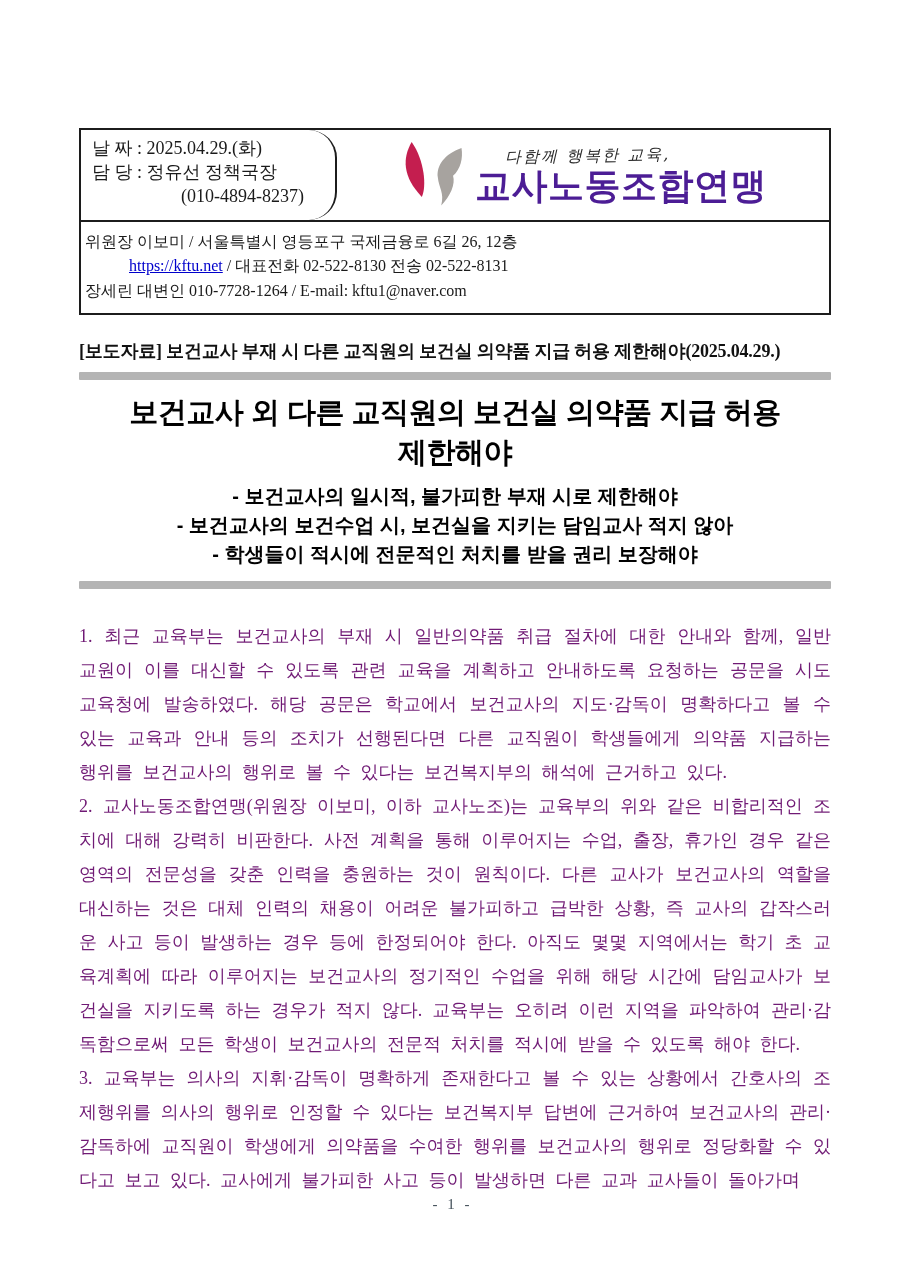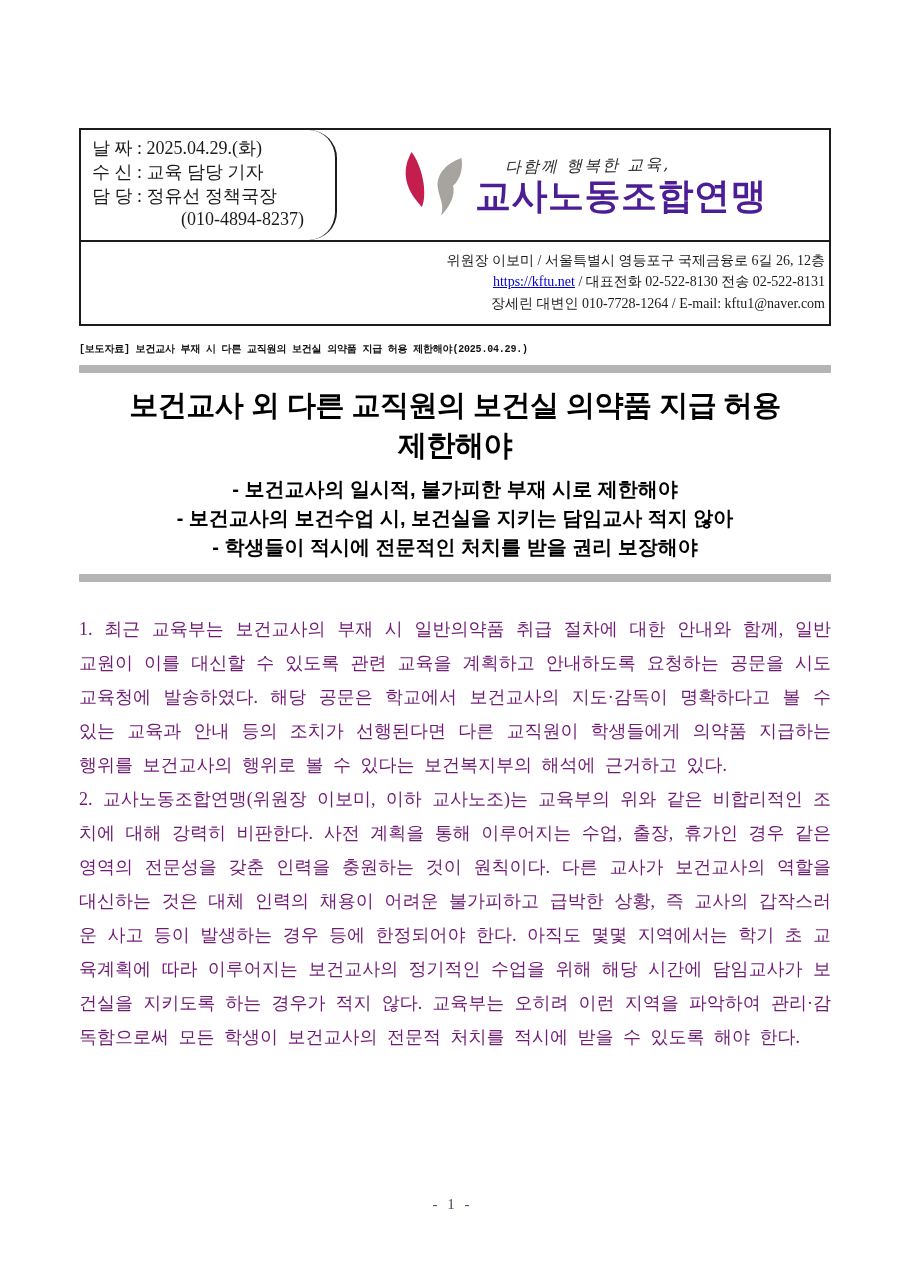--- a/index.html
+++ b/index.html
@@ -40,30 +40,30 @@
     font-style:italic; font-size:16px; letter-spacing:2px;
     color:#2a2a2a; margin-left:30px; margin-bottom:1px;
     transform:rotate(-1deg);
   }
   .logo-orgname {
     font-family:"Liberation Sans","DejaVu Sans",sans-serif;
     font-weight:900; font-size:36px; line-height:1.05;
     letter-spacing:0.5px; color:#4c1d95;
   }
   .lh-contact {
-    text-align:right; font-size:14px; line-height:1.52;
+    text-align:left; font-size:16px; line-height:1.52;
     padding:8px 4px 10px;
   }
   .web-link { color:#0000cc; text-decoration:underline; cursor:pointer;padding-left:44px; }
 
   
   .release-line {
-    margin-top:16px;
-    font-family:Liberation Mono, monospace;
-    font-weight:700; font-size:10px; letter-spacing:-0.2px;
+    margin-top:24px;
+    font-family:Liberation Serif, serif;
+    font-weight:700; font-size:18px; letter-spacing:-0.2px;
     color:#111;
   }
   .bar {
     height:8px; background:#b4b4b4; margin-top:9px;
     border-radius:1px;
   }
   .headline {
     font-family:"Liberation Sans","DejaVu Sans",sans-serif;
     font-weight:800; font-size:29px; line-height:1.38;
     text-align:center; letter-spacing:-0.5px;
@@ -96,21 +96,20 @@
 </style>
 </head>
 <body>
 
 <div class="content">
 
   <div class="letterhead">
     <div class="lh-top">
       <div class="lh-meta">
         <div>날 짜 : 2025.04.29.(화)</div>
-        <div>수 신 : 교육 담당 기자</div>
         <div>담 당 : 정유선 정책국장</div>
         <div class="indent">(010-4894-8237)</div>
       </div>
       <div class="lh-logo">
         <svg class="logo-mark" viewBox="0 0 90 84" xmlns="http://www.w3.org/2000/svg" aria-hidden="true">
           <path d="M15,3 C4,22 4,44 27,68 C33,56 30,24 15,3 Z" fill="#c41e4f"></path>
           <path d="M74,10 C54,17 44,31 46,45 C47,57 54,63 50,78 C61,67 67,53 64,43 C73,35 76,22 74,10 Z" fill="#a7a39f"></path>
         </svg>
         <div class="logo-text">
           <div class="logo-tagline">다함께 행복한 교육,</div>
@@ -137,17 +136,18 @@
     <div>- 보건교사의 일시적, 불가피한 부재 시로 제한해야</div>
     <div>- 보건교사의 보건수업 시, 보건실을 지키는 담임교사 적지 않아</div>
     <div>- 학생들이 적시에 전문적인 처치를 받을 권리 보장해야</div>
   </div>
 
   <div class="bar second"></div>
 
   <div class="bodytext">
     <p class="p1">1. 최근 교육부는 보건교사의 부재 시 일반의약품 취급 절차에 대한 안내와 함께, 일반 교원이 이를 대신할 수 있도록 관련 교육을 계획하고 안내하도록 요청하는 공문을 시도 교육청에 발송하였다. 해당 공문은 학교에서 보건교사의 지도·감독이 명확하다고 볼 수 있는 교육과 안내 등의 조치가 선행된다면 다른 교직원이 학생들에게 의약품 지급하는 행위를 보건교사의 행위로 볼 수 있다는 보건복지부의 해석에 근거하고 있다.</p>
     <p>2. 교사노동조합연맹(위원장 이보미, 이하 교사노조)는 교육부의 위와 같은 비합리적인 조치에 대해 강력히 비판한다. 사전 계획을 통해 이루어지는 수업, 출장, 휴가인 경우 같은 영역의 전문성을 갖춘 인력을 충원하는 것이 원칙이다. 다른 교사가 보건교사의 역할을 대신하는 것은 대체 인력의 채용이 어려운 불가피하고 급박한 상황, 즉 교사의 갑작스러운 사고 등이 발생하는 경우 등에 한정되어야 한다. 아직도 몇몇 지역에서는 학기 초 교육계획에 따라 이루어지는 보건교사의 정기적인 수업을 위해 해당 시간에 담임교사가 보건실을 지키도록 하는 경우가 적지 않다. 교육부는 오히려 이런 지역을 파악하여 관리·감독함으로써 모든 학생이 보건교사의 전문적 처치를 적시에 받을 수 있도록 해야 한다.</p>
+    <p>3. 교육부는 의사의 지휘·감독이 명확하게 존재한다고 볼 수 있는 상황에서 간호사의 조제행위를 의사의 행위로 인정할 수 있다는 보건복지부 답변에 근거하여 보건교사의 관리·감독하에 교직원이 학생에게 의약품을 수여한 행위를 보건교사의 행위로 정당화할 수 있다고 보고 있다. 교사에게 불가피한 사고 등이 발생하면 다른 교과 교사들이 돌아가며</p>
   </div>
 
 </div>
 
 <div class="pagenum">- 1 -</div>
 
 </body></html>

